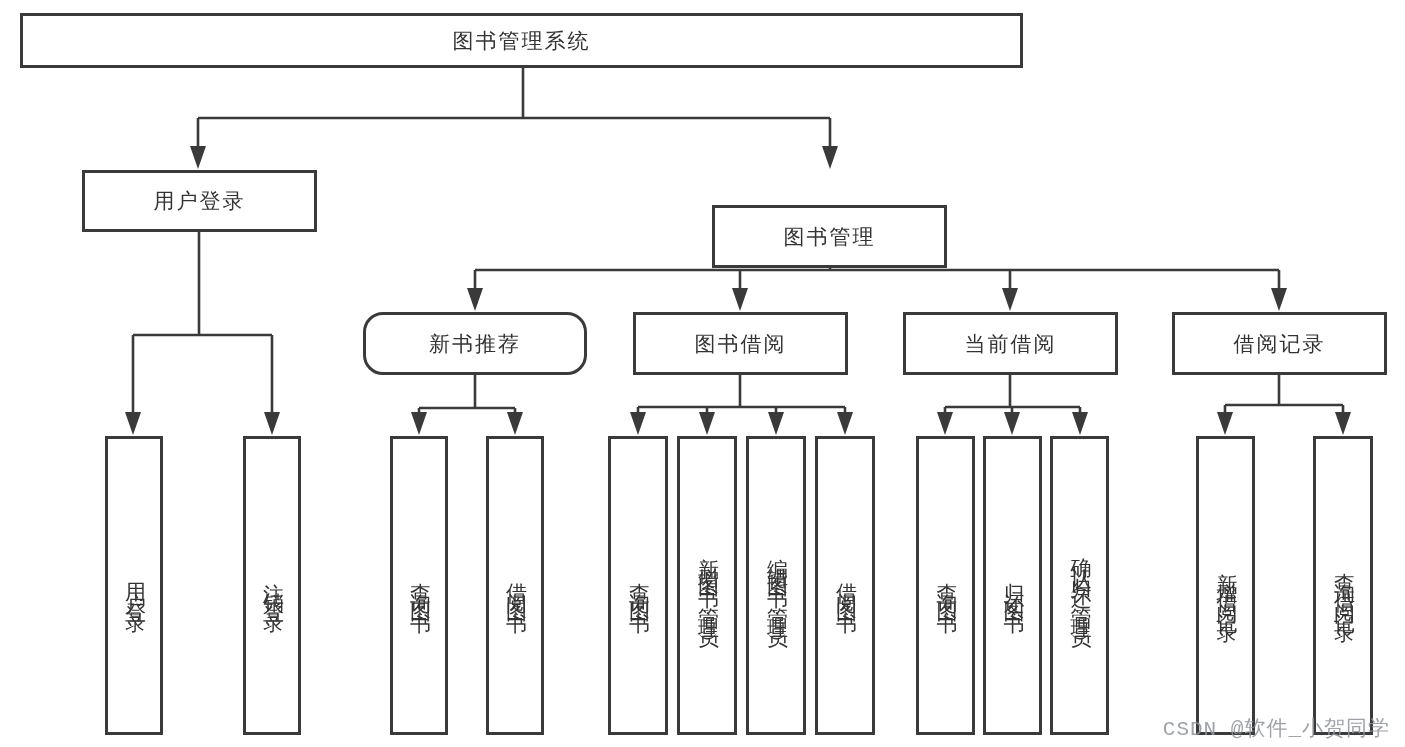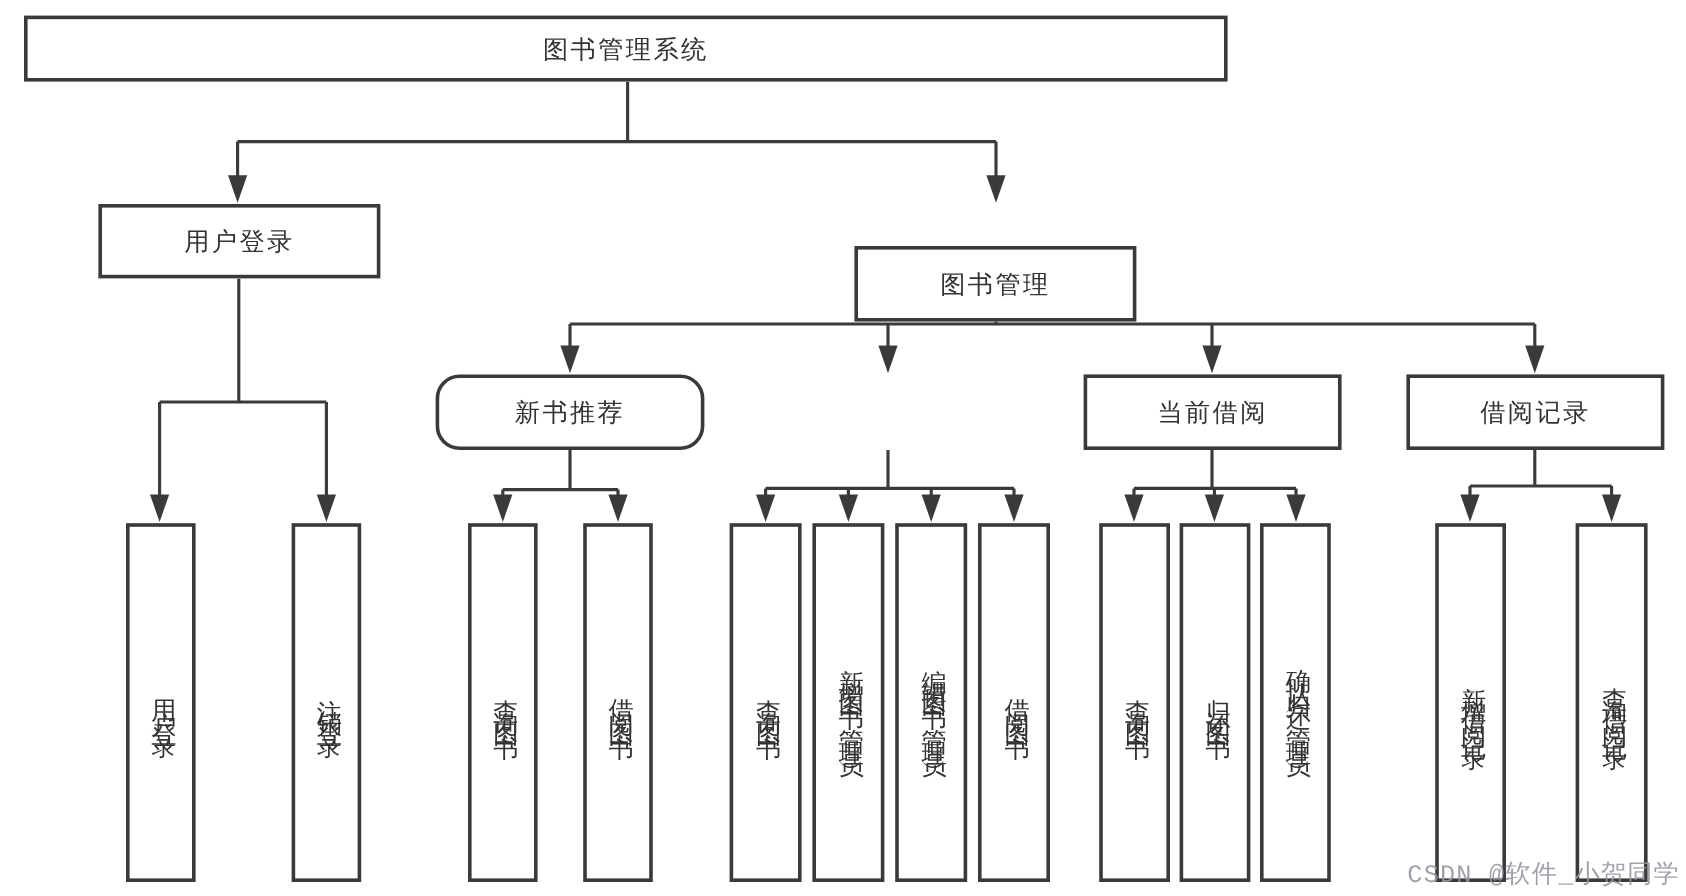--- a/index.html
+++ b/index.html
@@ -13,21 +13,21 @@
     border:3px solid #3a3a3a;color:#333333;
     display:flex;align-items:center;justify-content:center;
     font-size:21px;letter-spacing:2px;white-space:nowrap;
   }
   .box-v{letter-spacing:0;}
   .box-v span{
     writing-mode:vertical-rl;text-orientation:upright;
     letter-spacing:10px;font-size:21px;color:#333333;line-height:1;
   }
   #watermark{
-    position:absolute;top:714px;right:5px;z-index:5;
+    position:absolute;top:714px;right:15px;z-index:5;
     font-size:21px;color:rgba(148,152,158,0.9);letter-spacing:1px;white-space:nowrap;
   }
 </style>
 </head>
 <body>
 
 <div id="canvas">
 
   <svg id="wires" viewBox="0 0 1405 747" xmlns="http://www.w3.org/2000/svg">
     <g stroke="#3a3a3a" stroke-width="2.6" fill="none">
@@ -68,20 +68,21 @@
       <polygon points="1335,412 1351,412 1343,435"></polygon>
     </g>
   </svg>
 
   <div class="box" style="left:20px;top:13px;width:1003px;height:55px;">图书管理系统</div>
 
   <div class="box" style="left:82px;top:170px;width:235px;height:62px;">用户登录</div>
   <div class="box" style="left:712px;top:170px;width:235px;height:63px;margin-top:35px;">图书管理</div>
 
   <div class="box" style="left:363px;top:312px;width:224px;height:63px;border-radius:20px;">新书推荐</div>
+  <div class="box" style="left:633px;top:312px;width:215px;height:63px;">图书借阅</div>
   <div class="box" style="left:1172px;top:312px;width:215px;height:63px;">借阅记录</div>
   <div class="box" style="left:903px;top:312px;width:215px;height:63px;">当前借阅</div>
 
   <div class="box box-v" style="left:105px;top:436px;width:58px;height:299px;">
     <span>用户登录</span>
   </div>
   <div class="box box-v" style="left:243px;top:436px;width:58px;height:299px;">
     <span>注销登录</span>
   </div>
 

